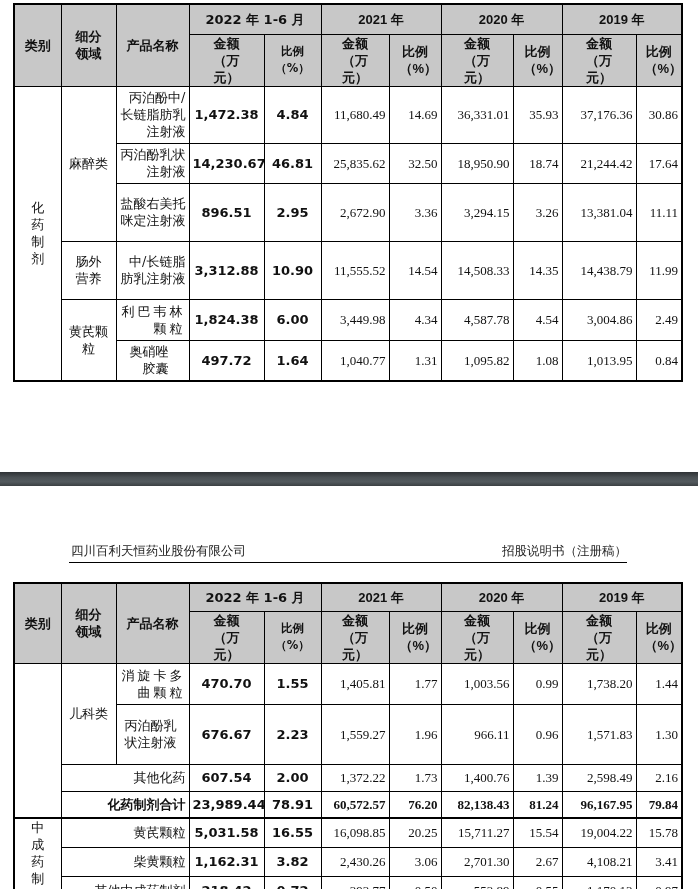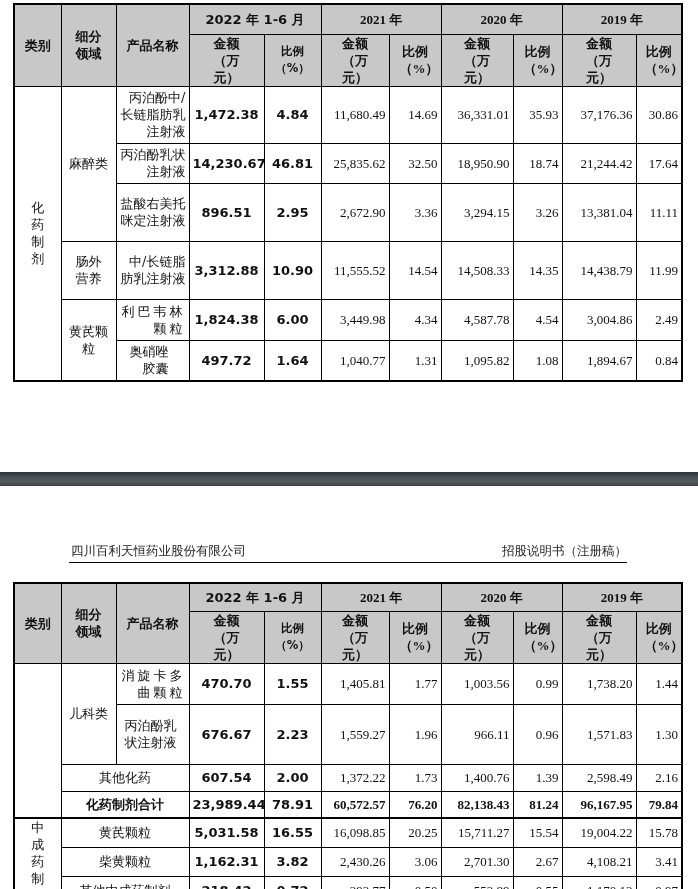--- a/index.html
+++ b/index.html
@@ -2,27 +2,27 @@
 <html><head>
 <meta charset="utf-8">
 <style>
   html, body { margin:0; padding:0; background:#fff; }
   body { width:698px; height:889px; position:relative; overflow:hidden; font-family:"DejaVu Serif","Liberation Serif",serif; color:#111; }
   .page { position:absolute; left:0; width:698px; background:#fff; }
   table.fin { position:absolute; left:13px; border-collapse:collapse; table-layout:fixed; width:668px; }
   table.fin td, table.fin th { border:1px solid #000; padding:0 3px; font-size:13px; line-height:17px; vertical-align:middle; overflow:hidden; }
   table.fin { border:2px solid #000; }
   th { background:#c8c8c8; font-weight:bold; font-family:"DejaVu Sans","Liberation Sans",sans-serif; text-align:center; font-size:13px; }
-  th.hd-serif { font-family:Liberation Serif, serif; font-size:14px; }
+  th.hd-serif { font-family:Liberation Sans, sans-serif; font-size:14px; }
   td.cat, td.sub { text-align:center; }
   td.prod { text-align:right; font-size:13px; }
   td.num { text-align:right; font-family:"Liberation Serif",serif; font-size:13.5px; }
   td.bnum { text-align:center; font-weight:bold; font-family:"DejaVu Sans","Liberation Sans",sans-serif; font-size:12.5px; }
   td.tot { font-weight:bold; }
-  td.center { text-align:center;margin-left:48px; }
+  td.center { text-align:right;margin-left:48px; }
   .pagenum { position:absolute; left:0; width:698px; text-align:center; font-family:"Liberation Serif",serif; font-size:13px; top:391px; }
   .divider { position:absolute; left:0; top:472px; width:698px; height:14px; background:linear-gradient(#2e3235,#4b5155 40%,#535a5e 70%,#3b4043); }
   .hdr { position:absolute; top:543px; left:69px; width:558px; border-bottom:1px solid #000; height:19px; font-family:"DejaVu Sans","Liberation Sans",sans-serif; font-size:12.5px; color:#222; }
   .hdr .l { position:absolute; left:2px; top:0; }
   .hdr .r { position:absolute; right:0; top:0; }
 </style>
 </head>
 <body>
 
 <div class="page" style="top:0;height:472px;">
@@ -121,21 +121,21 @@
     <td class="num">2.49</td>
   </tr>
   <tr style="height:41px">
     <td class="prod" style="padding-right:20px">奥硝唑胶囊</td>
     <td class="bnum">497.72</td>
     <td class="bnum">1.64</td>
     <td class="num">1,040.77</td>
     <td class="num">1.31</td>
     <td class="num">1,095.82</td>
     <td class="num">1.08</td>
-    <td class="num">1,894.67</td>
+    <td class="num">1,013.95</td>
     <td class="num">0.84</td>
   </tr>
 </tbody>
     </table>
 </div>
 
 <div class="divider"></div>
 
 <div class="page" style="top:486px;height:403px;">
 </div>

